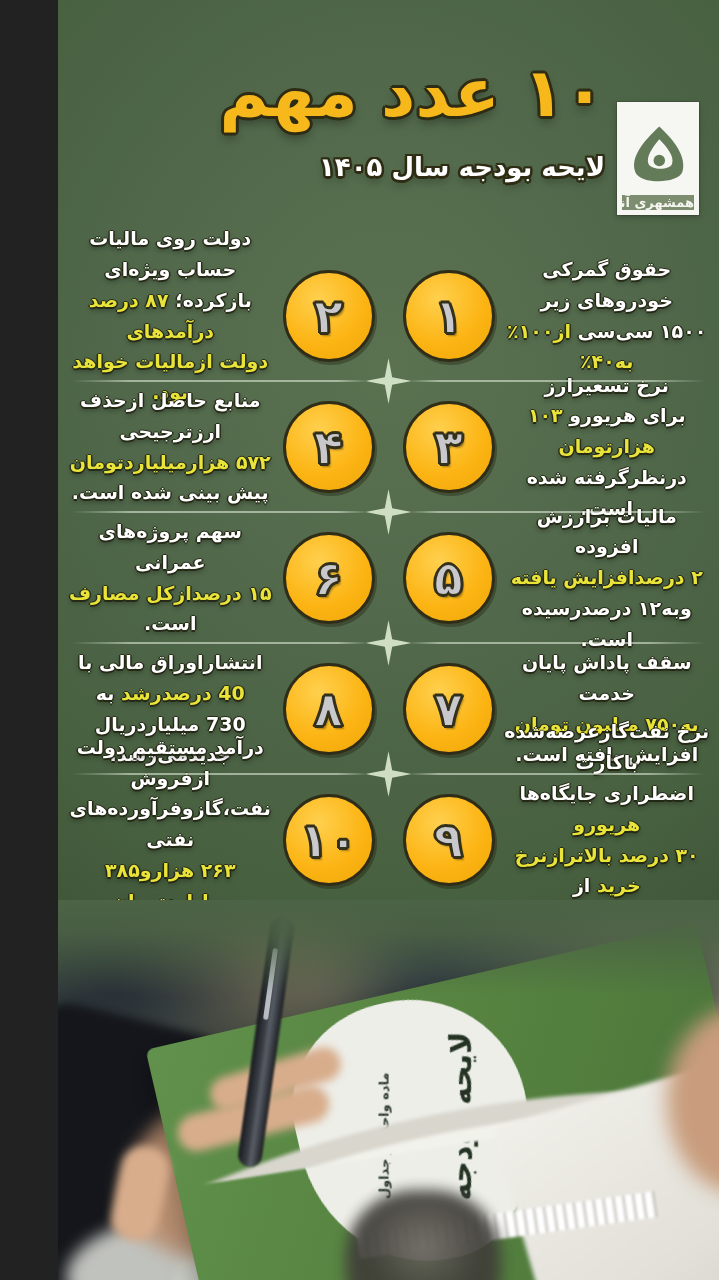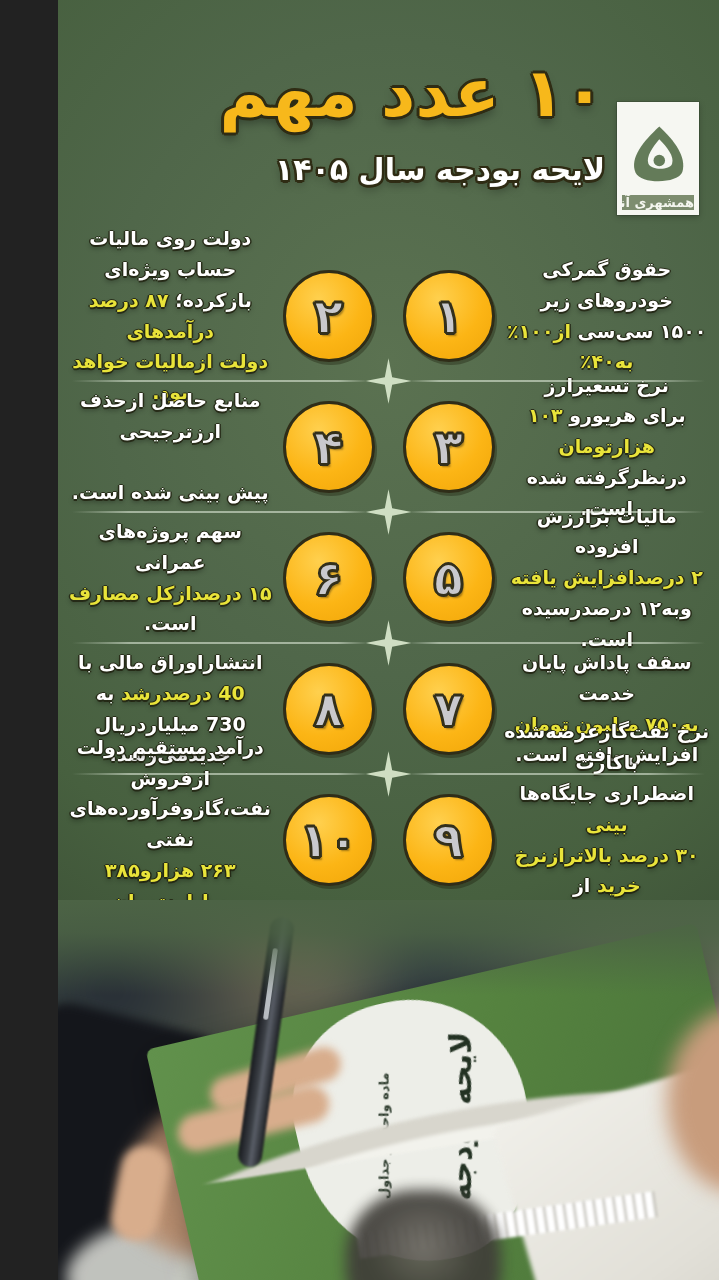--- a/index.html
+++ b/index.html
@@ -11,21 +11,21 @@
   *{margin:0;padding:0;box-sizing:border-box;}
   body{background:#222;font-family:"DejaVu Sans",sans-serif;}
   .stage{position:relative;width:661px;height:1280px;overflow:hidden;background:var(--bg);direction:rtl;}
   .green-bg{position:absolute;inset:0;
     background:radial-gradient(95% 55% at 50% 28%, #5b7251 0%, #50674a 45%, #47603f 78%, #3e5338 100%);}
   
   .title{position:absolute;top:48px;right:114px;font-size:67px;font-weight:bold;color:var(--accent);
     letter-spacing:-1px;line-height:1.35;
     text-shadow:3px 0 0 #2f2c14,-3px 0 0 #2f2c14,0 3px 0 #2f2c14,0 -3px 0 #2f2c14,
       2px 2px 0 #2f2c14,-2px 2px 0 #2f2c14,2px -2px 0 #2f2c14,-2px -2px 0 #2f2c14,0 6px 10px rgba(0,0,0,.35);}
-  .subtitle{position:absolute;top:152px;right:114px;font-size:30px;font-weight:bold;color:#ffffff;
+  .subtitle{position:absolute;top:152px;right:114px;font-size:26px;font-weight:bold;color:#ffffff;
     text-shadow:2.5px 0 0 #2f2c14,-2.5px 0 0 #2f2c14,0 2.5px 0 #2f2c14,0 -2.5px 0 #2f2c14,
       2px 2px 0 #2f2c14,-2px 2px 0 #2f2c14,2px -2px 0 #2f2c14,-2px -2px 0 #2f2c14,0 5px 8px rgba(0,0,0,.35);}
   .logo{position:absolute;top:102px;right:20px;width:82px;height:113px;background:#f6f7f2;
     display:flex;flex-direction:column;align-items:center;justify-content:flex-end;
     box-shadow:0 0 0 1px rgba(0,0,0,.12), 0 2px 6px rgba(0,0,0,.25);}
   .logo-glyph{width:64px;height:74px;margin-bottom:2px;}
   .logo-band{width:72px;height:15px;background:#7d8d6f;color:#f4f6ef;font-size:13px;font-weight:bold;
     text-align:center;line-height:15px;margin-bottom:5px;overflow:hidden;white-space:nowrap;}
   
   .grid{position:absolute;top:250px;left:0;right:0;height:655px;direction:ltr;}
@@ -144,21 +144,21 @@
       <div class="item odd">
         <div class="num-circle">
             <span class="num">۳</span>
           </div>
         <div class="item-text"><span>نرخ تسعیرارز</span><br><span>برای هریورو </span><span class="hl">۱۰۳ هزارتومان</span><br><span>درنظرگرفته شده است.</span></div>
       </div>
       <div class="item even">
         <div class="num-circle">
             <span class="num">۴</span>
           </div>
-        <div class="item-text"><span>منابع حاصل ازحذف ارزترجیحی</span><br><br><span>پیش بینی شده است.</span></div>
+        <div class="item-text"><span>منابع حاصل ازحذف ارزترجیحی</span><br><span class="hl">۵۷۲ هزارمیلیاردتومان</span><br><span>پیش بینی شده است.</span></div>
       </div>
     </div>
     <div class="row">
       <div class="item odd">
         <div class="num-circle">
             <span class="num">۵</span>
           </div>
         <div class="item-text"><span>مالیات برارزش افزوده</span><br><span class="hl">۲ درصدافزایش یافته</span><br><span>وبه۱۲ درصدرسیده است.</span></div>
       </div>
       <div class="item even">
@@ -180,21 +180,21 @@
             <span class="num">۸</span>
           </div>
         <div class="item-text"><span>انتشاراوراق مالی با</span><br><span class="hl">40 درصدرشد </span><span>به</span><br><span>730 میلیاردریال جدیدمی‌رسد.</span></div>
       </div>
     </div>
     <div class="row">
       <div class="item odd">
         <div class="num-circle">
             <span class="num">۹</span>
           </div>
-        <div class="item-text"><span>نرخ نفت‌گازعرضه‌شده باکارت</span><br><span>اضطراری جایگاه‌ها </span><span class="hl">بینی</span><br><span class="hl">۳۰ درصد بالاترازنرخ خرید </span><span>از</span><br><span>پالایشگاه تعیین شده است.</span></div>
+        <div class="item-text"><span>نرخ نفت‌گازعرضه‌شده باکارت</span><br><span>اضطراری جایگاه‌ها </span><span class="hl">هریورو</span><br><span class="hl">۳۰ درصد بالاترازنرخ خرید </span><span>از</span><br><span>پالایشگاه تعیین شده است.</span></div>
       </div>
       <div class="item even">
         <div class="num-circle">
             <span class="num">۱۰</span>
           </div>
         <div class="item-text"><span>درآمد مستقیم دولت ازفروش</span><br><span>نفت،گازوفرآورده‌های نفتی</span><br><span class="hl">۲۶۳ هزارو۳۸۵ میلیاردتومان</span><br><span>پیش‌بینی شده است.</span></div>
       </div>
     </div>
 
     <div class="divider d1">

